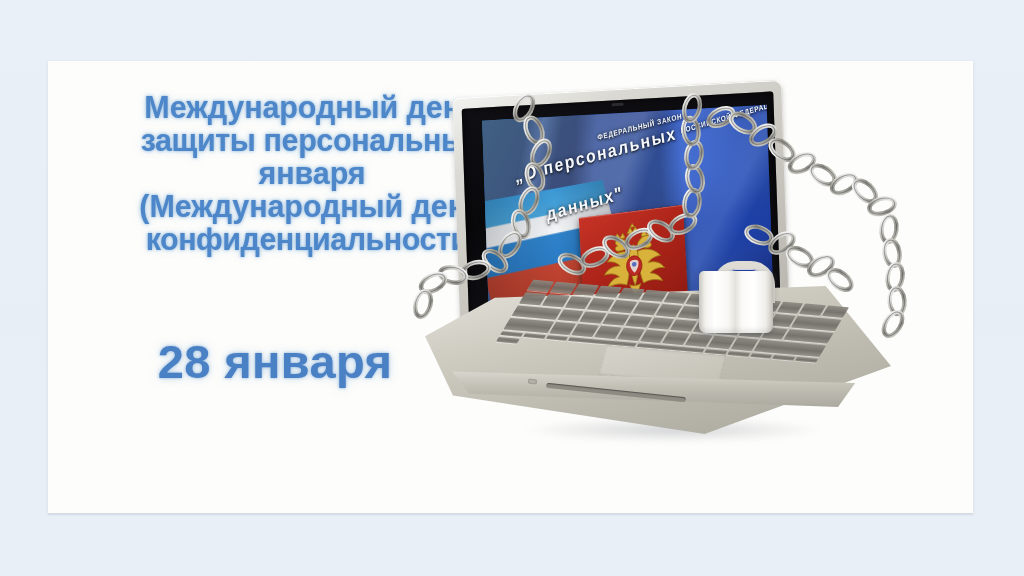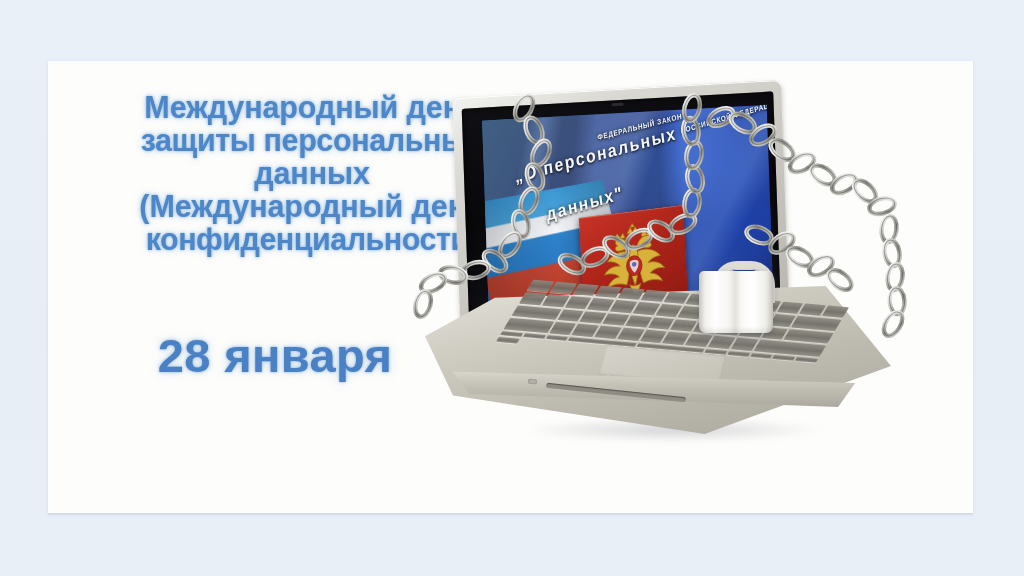--- a/index.html
+++ b/index.html
@@ -61,21 +61,21 @@
     white-space: nowrap;
   }
   .headline .ln { display: block; }
   .headline .ln.l2 { letter-spacing: -0.4px; }
   .headline .ln.l5 { letter-spacing: -0.5px; }
 
   
   .date-line {
     position: absolute;
     left: 22px;
-    top: 271px;
+    top: 277px;
     width: 410px;
     text-align: center;
     font-weight: bold;
     font-size: 47px;
     line-height: 1;
     letter-spacing: 0.4px;
     color: #4a80c4;
     text-shadow:
       0 0 3px rgba(120,165,214,.8),
       0 0 8px rgba(150,190,226,.5);
@@ -360,21 +360,21 @@
 
 <div class="stage">
 
   <div class="outer-frame"></div>
 
   <div class="poster-card">
 
     <div class="headline">
       <span class="ln l1">Международный день</span>
       <span class="ln l2">защиты персональных</span>
-      <span class="ln l3">данных</span>
+      <span class="ln l3">января</span>
       <span class="ln l4">(Международный день</span>
       <span class="ln l5">конфиденциальности)</span>
     </div>
 
     <div class="date-line">28 января</div>
 
     <div class="photo">
 
       <div class="contact-shadow"></div>
 

